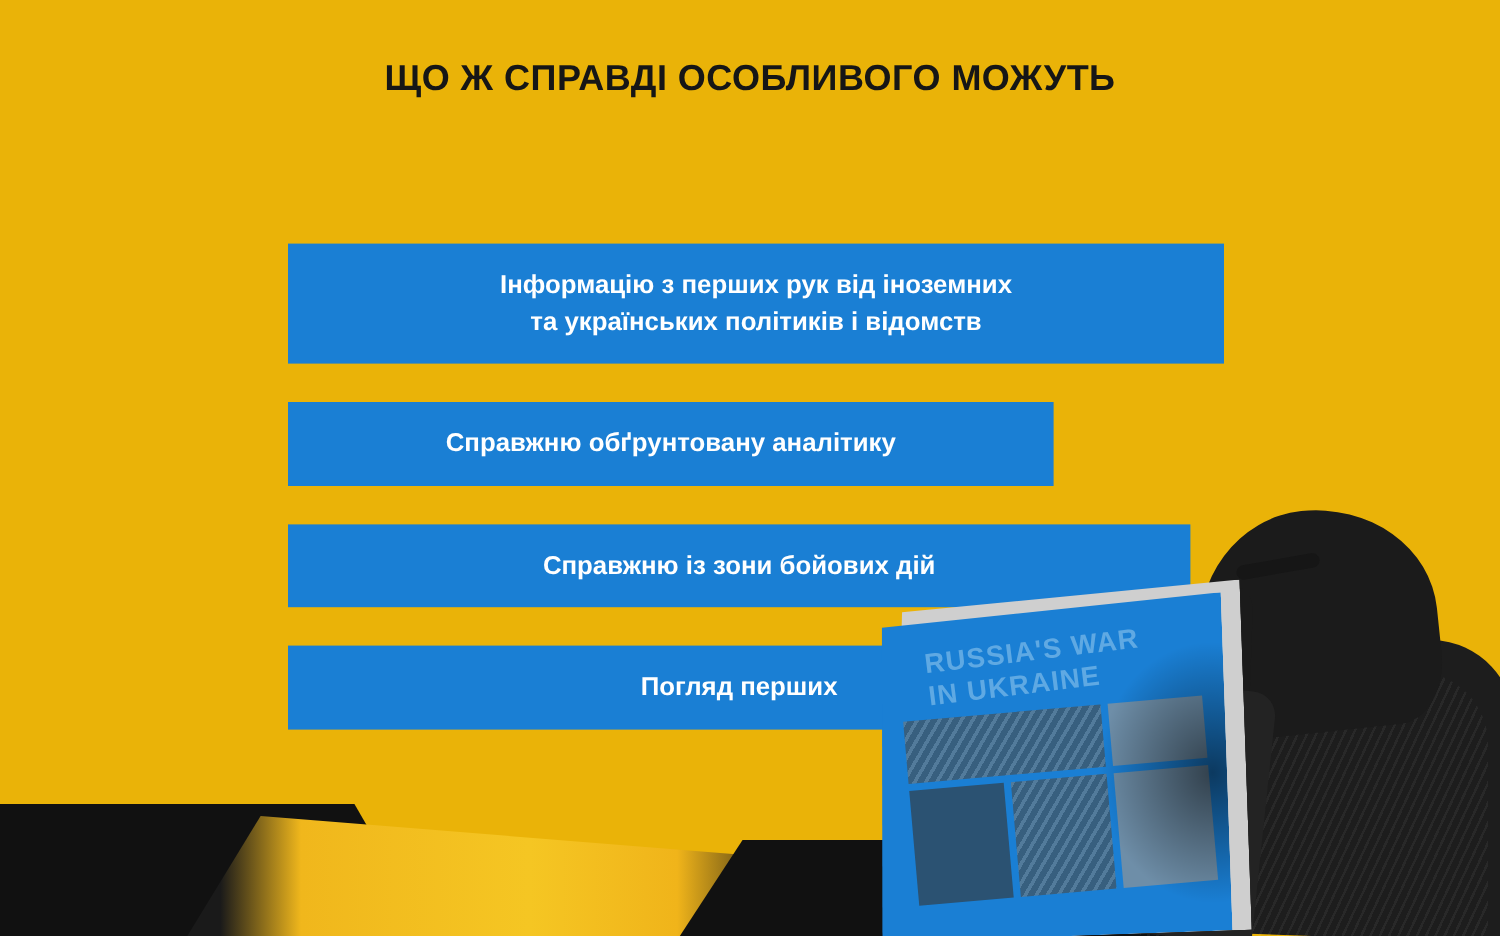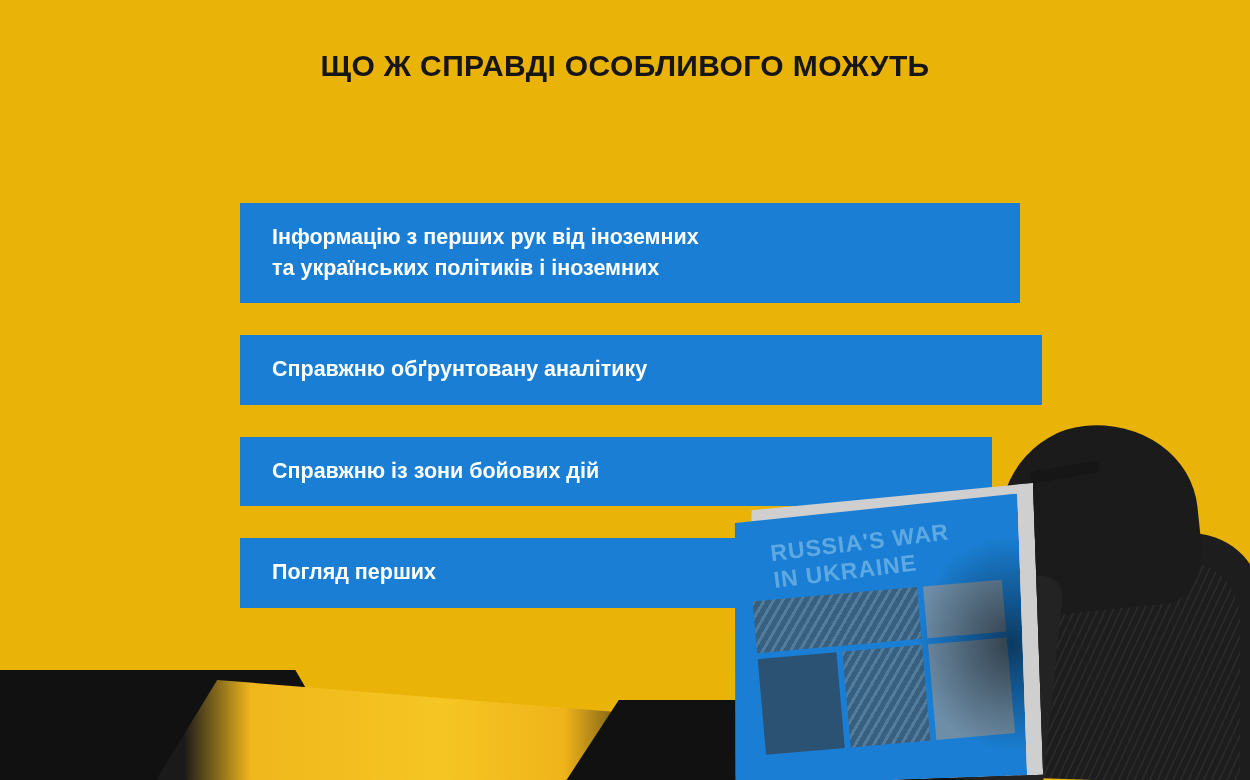--- a/index.html
+++ b/index.html
@@ -40,36 +40,37 @@
     display: block;
   }
 
   
   .bars {
     position: absolute;
     left: 240px;
     top: 203px;
     width: 780px;
     z-index: 5;
+    text-align: center;
   }
   .bar {
     background: #1a7fd4;
     color: #ffffff;
     font-size: 21.5px;
     font-weight: 700;
     line-height: 1.42;
     padding: 19px 32px 20px 32px;
     box-sizing: border-box;
     margin-bottom: 32px;
   }
   .bar.two-line {
     width: 780px;
   }
   .bar.w-mid {
-    width: 802px;
+    width: 638px;
   }
   .bar.w-small {
     width: 752px;
   }
   .bar .l {
     display: block;
   }
 
   
   .shape-black-left {
@@ -285,21 +286,21 @@
 <div class="poster">
 
   <div class="headline">
     <span class="line">ЩО Ж СПРАВДІ ОСОБЛИВОГО МОЖУТЬ</span>
   </div>
 
   <div class="bars">
 
     <div class="bar two-line">
       <span class="l">Інформацію з перших рук від іноземних</span>
-      <span class="l">та українських політиків і іноземних</span>
+      <span class="l">та українських політиків і відомств</span>
     </div>
 
     <div class="bar w-mid">
       <span class="l">Справжню обґрунтовану аналітику</span>
     </div>
 
     <div class="bar w-small">
       <span class="l">Справжню із зони бойових дій</span>
     </div>
 

